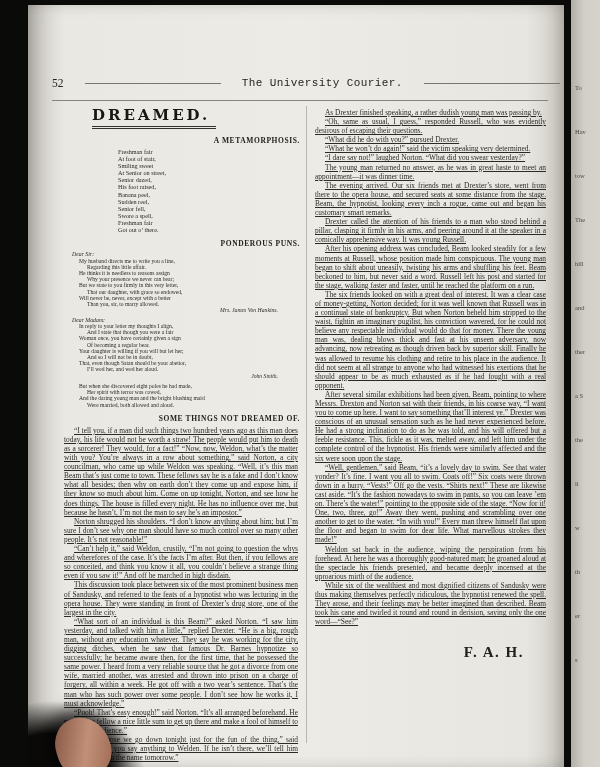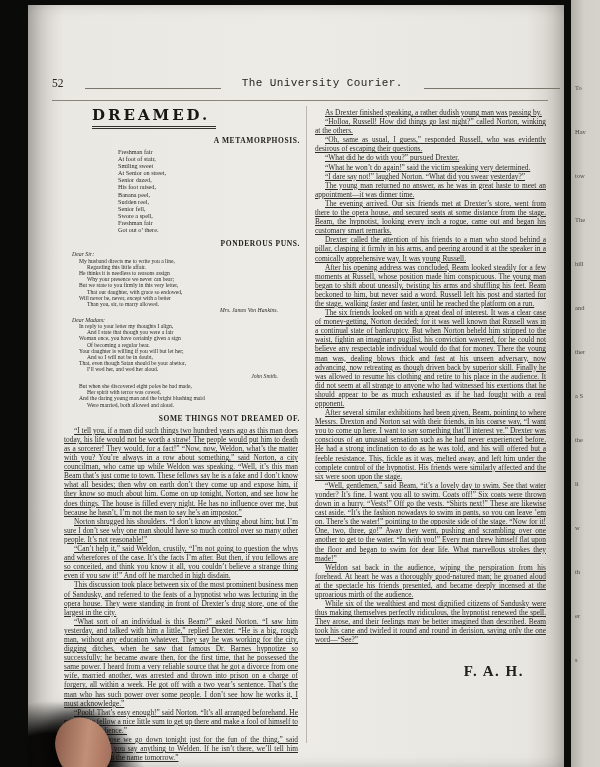--- a/index.html
+++ b/index.html
@@ -8,21 +8,21 @@
     background:#0a0a09;
     font-family:"Liberation Serif","DejaVu Serif",serif;
   }
   .page{
     position:absolute;left:28px;top:5px;width:536px;height:762px;
     background:linear-gradient(90deg,#d3d0c9 0%,#eae8e3 7%,#edebe6 50%,#e8e6e1 93%,#cfccc5 100%);
     box-shadow:inset 16px 0 26px -14px rgba(0,0,0,.38), inset -12px 0 20px -12px rgba(0,0,0,.32);
   }
   .header{
     position:absolute;top:72px;left:24px;right:4px;
-    display:flex;align-items:flex-end;gap:21px;
+    display:flex;align-items:center;gap:21px;
   }
   .pagenum{font-size:11.5px;color:#23221f;}
   .hrule{flex:1;height:1px;background:#7b766c;}
   .masthead{
     font-family:Liberation Mono, monospace;
     font-size:11px;color:#201f1b;letter-spacing:.4px;white-space:nowrap;
   }
   .header-underline{
     position:absolute;top:95px;left:24px;right:16px;border-top:1px solid #8a857b;
   }
@@ -162,33 +162,32 @@
           <p class="para">“Pooh! That’s easy enough!” said Norton. “It’s all arranged beforehand. He pays some fellow a nice little sum to get up there and make a fool of himself to amuse the audience.”</p>
           <p class="para">“Well, suppose we go down tonight just for the fun of the thing,” said Drexter. “Don’t you say anything to Welden. If he isn’t there, we’ll tell him some tales worth the name tomorrow.”</p>
         </div>
     </div>
 
     <div class="col-rule"></div>
 
     <div class="col right">
       <div class="body-text">
           <p class="para">As Drexter finished speaking, a rather dudish young man was passing by.</p>
-          <p class="para">“Holloa, Russell! How did things go last night?” called Norton, winking at the others.</p>
           <p class="para">“Oh, same as usual, I guess,” responded Russell, who was evidently desirous of escaping their questions.</p>
           <p class="para">“What did he do with you?” pursued Drexter.</p>
           <p class="para">“What he won’t do again!” said the victim speaking very determined.</p>
           <p class="para">“I dare say not!” laughed Norton. “What did you swear yesterday?”</p>
           <p class="para">The young man returned no answer, as he was in great haste to meet an appointment—it was dinner time.</p>
           <p class="para">The evening arrived. Our six friends met at Drexter’s store, went from there to the opera house, and secured seats at some distance from the stage. Beam, the hypnotist, looking every inch a rogue, came out and began his customary smart remarks.</p>
           <p class="para">Drexter called the attention of his friends to a man who stood behind a pillar, clasping it firmly in his arms, and peering around it at the speaker in a comically apprehensive way. It was young Russell.</p>
           <p class="para">After his opening address was concluded, Beam looked steadily for a few moments at Russell, whose position made him conspicuous. The young man began to shift about uneasily, twisting his arms and shuffling his feet. Beam beckoned to him, but never said a word. Russell left his post and started for the stage, walking faster and faster, until he reached the platform on a run.</p>
           <p class="para">The six friends looked on with a great deal of interest. It was a clear case of money-getting, Norton decided; for it was well known that Russell was in a continual state of bankruptcy. But when Norton beheld him stripped to the waist, fightin an imaginary pugilist, his conviction wavered, for he could not believe any respectable individual would do that for money. There the young man was, dealing blows thick and fast at his unseen adversary, now advancing, now retreating as though driven back by superior skill. Finally he was allowed to resume his clothing and retire to his place in the audience. It did not seem at all strange to anyone who had witnessed his exertions that he should appear to be as much exhausted as if he had fought with a real opponent.</p>
           <p class="para">After several similar exhibitions had been given, Beam, pointing to where Messrs. Drexton and Norton sat with their friends, in his coarse way, “I want you to come up here. I want to say something that’ll interest ye.” Drexter was conscious of an unusual sensation such as he had never experienced before. He had a strong inclination to do as he was told, and his will offered but a feeble resistance. This, fickle as it was, melted away, and left him under the complete control of the hypnotist. His friends were similarly affected and the six were soon upon the stage.</p>
           <p class="para">“Well, gentlemen,” said Beam, “it’s a lovely day to swim. See that water yonder? It’s fine. I want you all to swim. Coats off!” Six coats were thrown down in a hurry. “Vests!” Off go the vests. “Shirts next!” These are likewise cast aside. “It’s the fashion nowadays to swim in pants, so you can leave ’em on. There’s the water!” pointing to the opposite side of the stage. “Now for it! One, two, three, go!” Away they went, pushing and scrambling over one another to get to the water. “In with you!” Every man threw himself flat upon the floor and began to swim for dear life. What marvellous strokes they made!”</p>
-          <p class="para">Weldon sat back in the audience, wiping the perspiration from his forehead. At heart he was a thoroughly good-natured man; he groaned aloud at the spectacle his friends presented, and became deeply incensed at the uproarious mirth of the audience.</p>
+          <p class="para">Weldon sat back in the audience, wiping the perspiration from his forehead. At here he was a thoroughly good-natured man; he groaned aloud at the spectacle his friends presented, and became deeply incensed at the uproarious mirth of the audience.</p>
           <p class="para">While six of the wealthiest and most dignified citizens of Sandusky were thus making themselves perfectly ridiculous, the hypnotist renewed the spell. They arose, and their feelings may be better imagined than described. Beam took his cane and twirled it round and round in derision, saying only the one word—“See?”</p>
         </div>
       <div class="author-sig">F. A. H.</div>
     </div>
 
   </div>
 
   <div class="thumb-shadow"></div>
   <div class="thumb"></div>
 </div>

